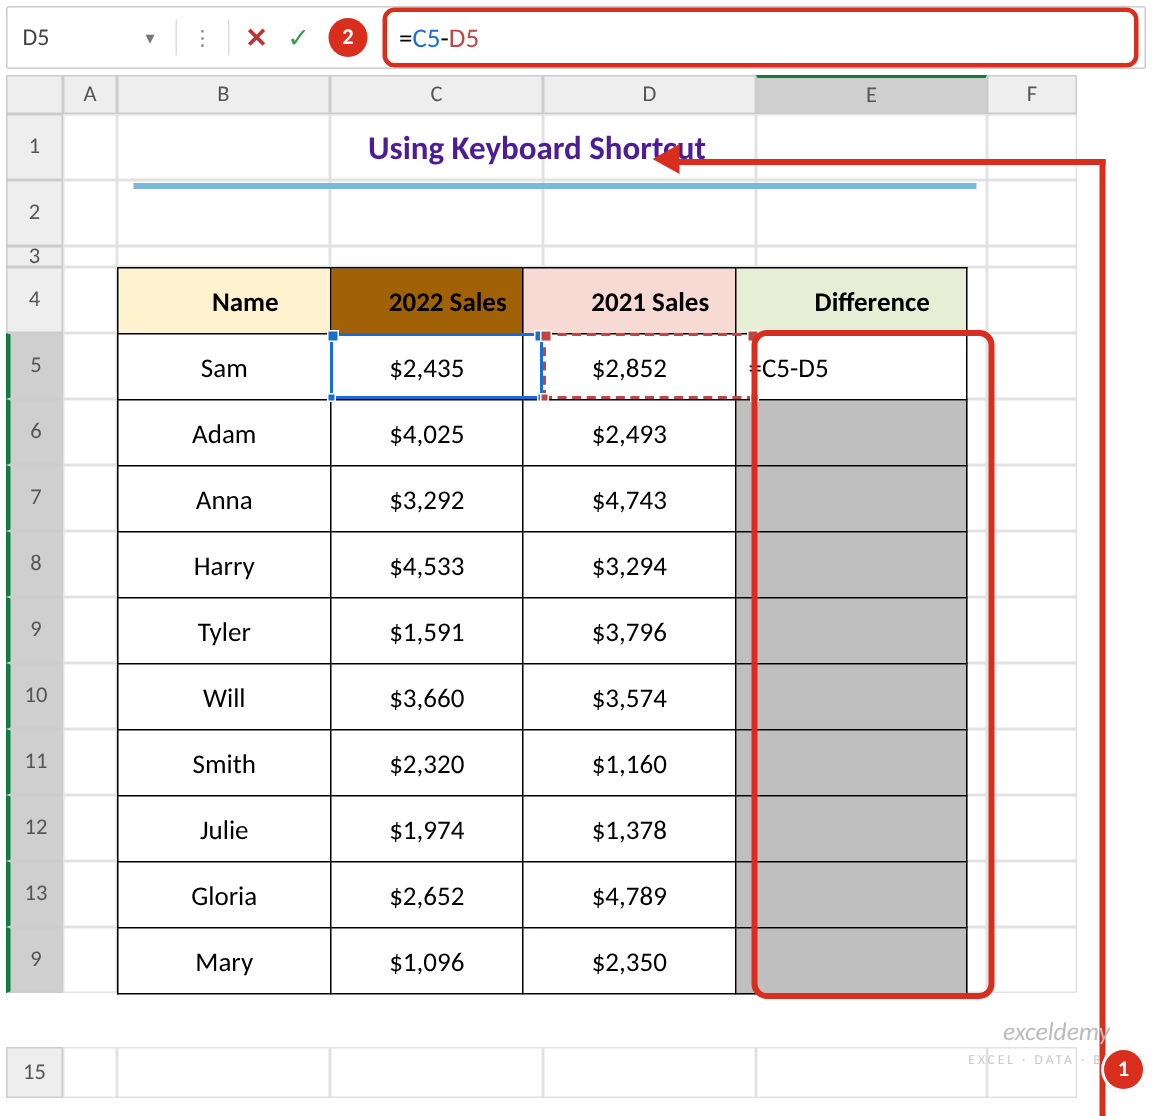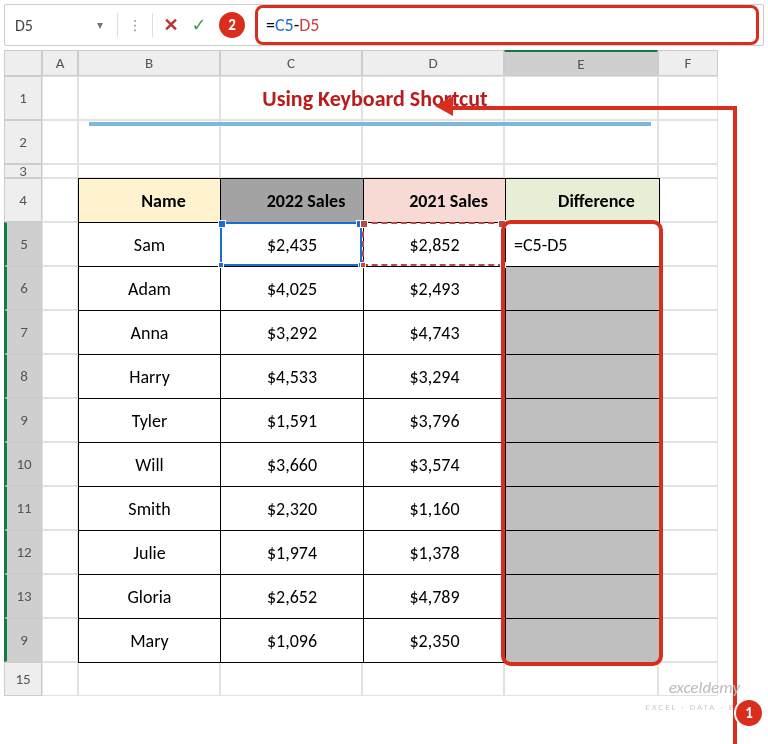--- a/index.html
+++ b/index.html
@@ -139,36 +139,36 @@
   }
   .cell {
     border: 1px solid #e2e2e2;
     background: #fff;
   }
 
   .r-sel .rh { background: #cfcfcf; border-left: 3px solid #107c41; }
   .ch.sel { background: #cfcfcf; border-top: 2px solid #107c41; }
 
   .h44 { height: 44px; }
-  .h34 { height: 34px; }
+  .h34 { height: 34px; margin-top: 36px; }
   .h14 { height: 14px; }
 
   
   .title {
     position: absolute;
     top: 26px;
-    left: 81px;
+    left: 64px;
     width: 580px;
     height: 44px;
     display: flex;
     align-items: center;
     justify-content: center;
     font-size: 22px;
     font-weight: bold;
-    color: #b91c1c;
+    color: #4c1d95;
   }
   .title-underline {
     position: absolute;
     top: 72px;
     left: 85px;
     width: 562px;
     height: 4px;
     background: #7eb7db;
   }
 
@@ -181,21 +181,21 @@
   }
   .data-table th, .data-table td {
     border: 1.5px solid #000;
     font-size: 18px;
     text-align: center;
     height: 44px;
     padding: 0;
   }
   .data-table th { font-weight: bold; padding-left: 28px; }
   .col-name { width: 142px; background: #fff3cf; }
-  .col-2022 { width: 143px; background: #a3a3a3; }
+  .col-2022 { width: 128px; background: #a16207; }
   .col-2021 { width: 142px; background: #f6dad3; margin-top: 33px; }
   .col-diff { width: 154px; background: #e6efd6; }
   .data-table td { background: #fff; }
 
   .sel-range td.diffcell { background: #bfbfbf; }
   .diff-first {
     background: #fff !important;
     text-align: left !important;
     padding-left: 8px !important;
     font-size: 17px;

